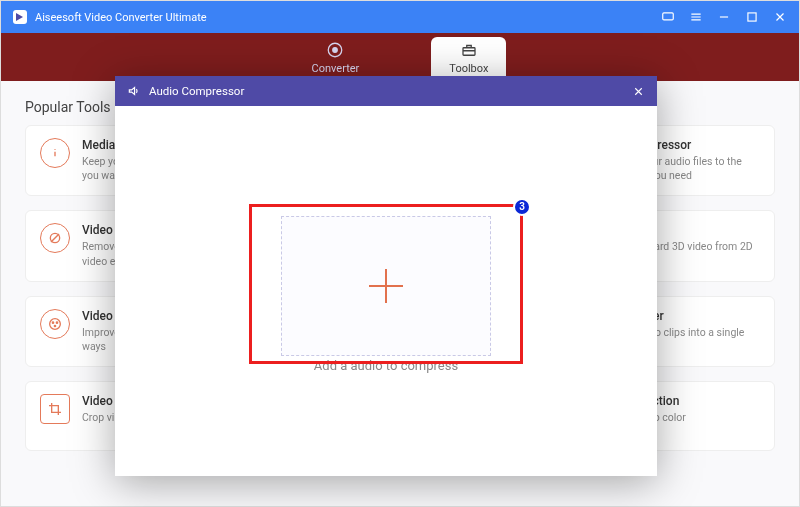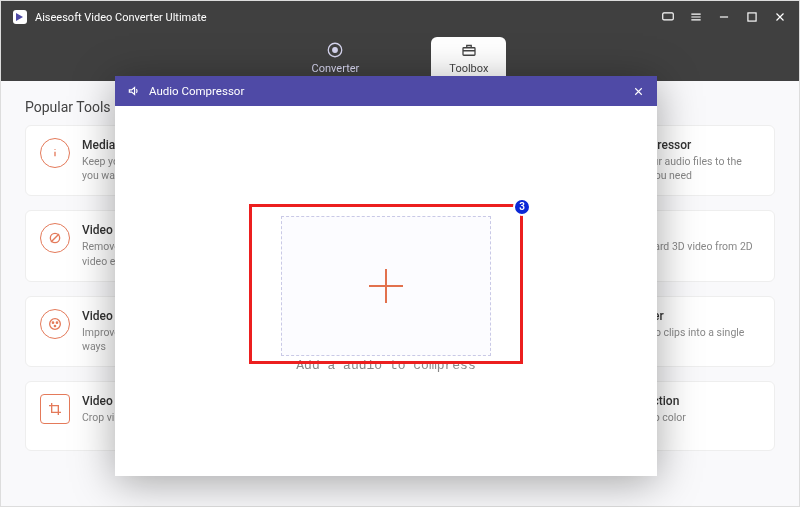--- a/index.html
+++ b/index.html
@@ -1,24 +1,24 @@
 <!DOCTYPE html>
 <html><head>
 <meta charset="utf-8">
 <style>
   * { box-sizing: border-box; margin: 0; padding: 0; font-family: -apple-system, BlinkMacSystemFont, "Segoe UI", Roboto, Arial, sans-serif; }
   body { width: 800px; height: 507px; overflow: hidden; background: #f5f5f5; position: relative; }
   .app { width: 800px; height: 507px; background: #fff; border: 1px solid #ddd; display: flex; flex-direction: column; }
-  .titlebar { height: 28px; background: #404040; display: flex; align-items: center; padding: 16px 12px; color: #fff; font-size: 11px; position: relative; }
+  .titlebar { height: 28px; background: #3b82f6; display: flex; align-items: center; padding: 16px 12px; color: #fff; font-size: 11px; position: relative; }
   .titlebar .logo { width: 14px; height: 14px; background: #fff; border-radius: 3px; margin-right: 8px; position: relative; }
   .titlebar .logo:after { content:""; position:absolute; left:3px; top:3px; width:0; height:0; border-left:7px solid #4f4aa6; border-top:4px solid transparent; border-bottom:4px solid transparent; }
   .titlebar .twin { display: flex; gap: 14px; margin-left: auto; }
   .twin svg { width: 14px; height: 14px; }
   .twin .wc { width:14px; height:14px; display:flex; align-items:center; justify-content:center; cursor:pointer; }
-  .nav { height: 48px; background: #404040; display: flex; justify-content: center; align-items: flex-end; gap: 54px; padding-bottom: 0; }
+  .nav { height: 48px; background: #7f1d1d; display: flex; justify-content: center; align-items: flex-end; gap: 54px; padding-bottom: 0; }
   .nav-tab { color: #d7d6f0; font-size: 11px; display: flex; flex-direction: column; align-items: center; gap: 3px; padding: 4px 18px 6px; border-radius: 6px 6px 0 0; cursor: pointer; }
   .nav-tab.active { background: #fff; color: #444; }
   .nav-tab svg { width: 18px; height: 18px; }
   .content { flex: 1; background: #f9f9fb; padding: 18px 24px; overflow: hidden; }
   .section-h { font-size: 14px; color: #444; margin-bottom: 10px; }
   .cards { display: grid; grid-template-columns: 1fr 1fr 1fr; gap: 14px; }
   .card { background: #fff; border: 1px solid #eee; border-radius: 6px; padding: 12px 14px; display: flex; gap: 12px; min-height: 70px; cursor:pointer; }
   .card .cicon { width: 30px; height: 30px; border: 1.5px solid #e47a5a; border-radius: 50%; display:flex; align-items:center; justify-content:center; flex-shrink:0; }
   .card .cicon.sq { border-radius: 4px; }
   .card .cicon svg { width:16px; height:16px; }
@@ -30,21 +30,21 @@
   .modal-tb { height: 30px; background: #4f4aa6; display:flex; align-items:center; padding: 0 12px; color:#fff; font-size:11.5px; }
   .modal-tb .mico { display:flex; align-items:center; margin-right:8px; }
   .modal-tb .mclose { margin-left:auto; cursor:pointer; display:flex; align-items:center; }
   .modal-body { flex:1; display:flex; flex-direction:column; align-items:center; justify-content:center; position:relative; }
   .drop { margin-top: 6px; width: 210px; height: 140px; border: 1.5px dashed #c9c9e6; background: #fcfcff; display:flex; align-items:center; justify-content:center; }
   .plus { width: 34px; height: 34px; position: relative; }
   .plus:before, .plus:after { content:""; position:absolute; background:#e2714d; }
   .plus:before { left: 16px; top:0; width:2px; height:34px; }
   .plus:after { top: 16px; left:0; height:2px; width:34px; }
   .drop-wrap { position: relative; }
-  .hint { margin-top: 2px; font-size: 13px; color: #888; font-family: Liberation Mono, monospace; }
+  .hint { margin-top: 2px; font-size: 13px; color: #888; }
   .redbox { position:absolute; border:3px solid #ec1f1f; left: -32px; top:-6px; width: 274px; height: 160px; pointer-events:none; }
   .badge { position:absolute; right:-40px; top:-12px; width:18px; height:18px; border-radius:50%; background:#0b27d6; color:#fff; border:2px solid #fff; display:flex; align-items:center; justify-content:center; font-size:10px; font-weight:600; z-index:2; pointer-events:none;}
 </style>
 </head>
 <body>
 
 <div class="app">
   <div class="titlebar">
     <span class="logo"></span>
     <span>Aiseesoft Video Converter Ultimate</span>

